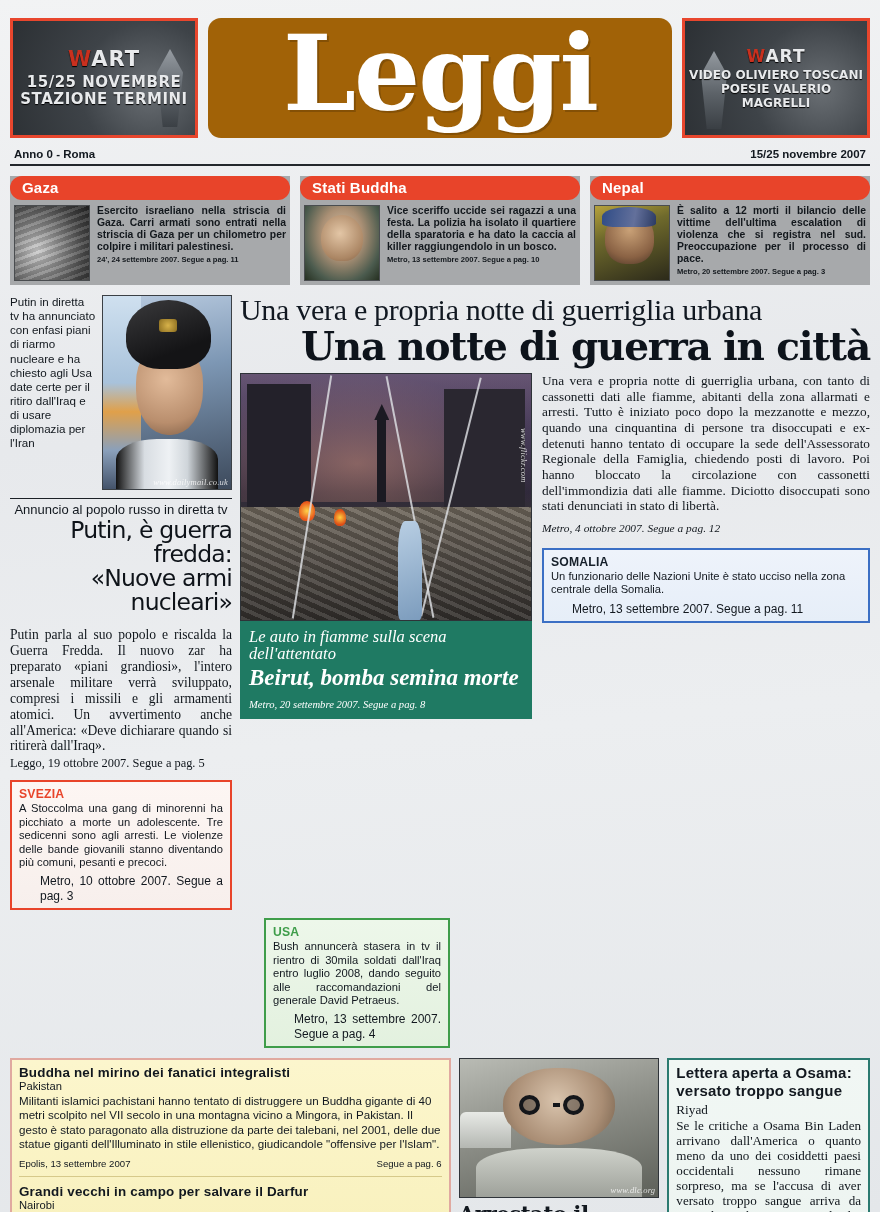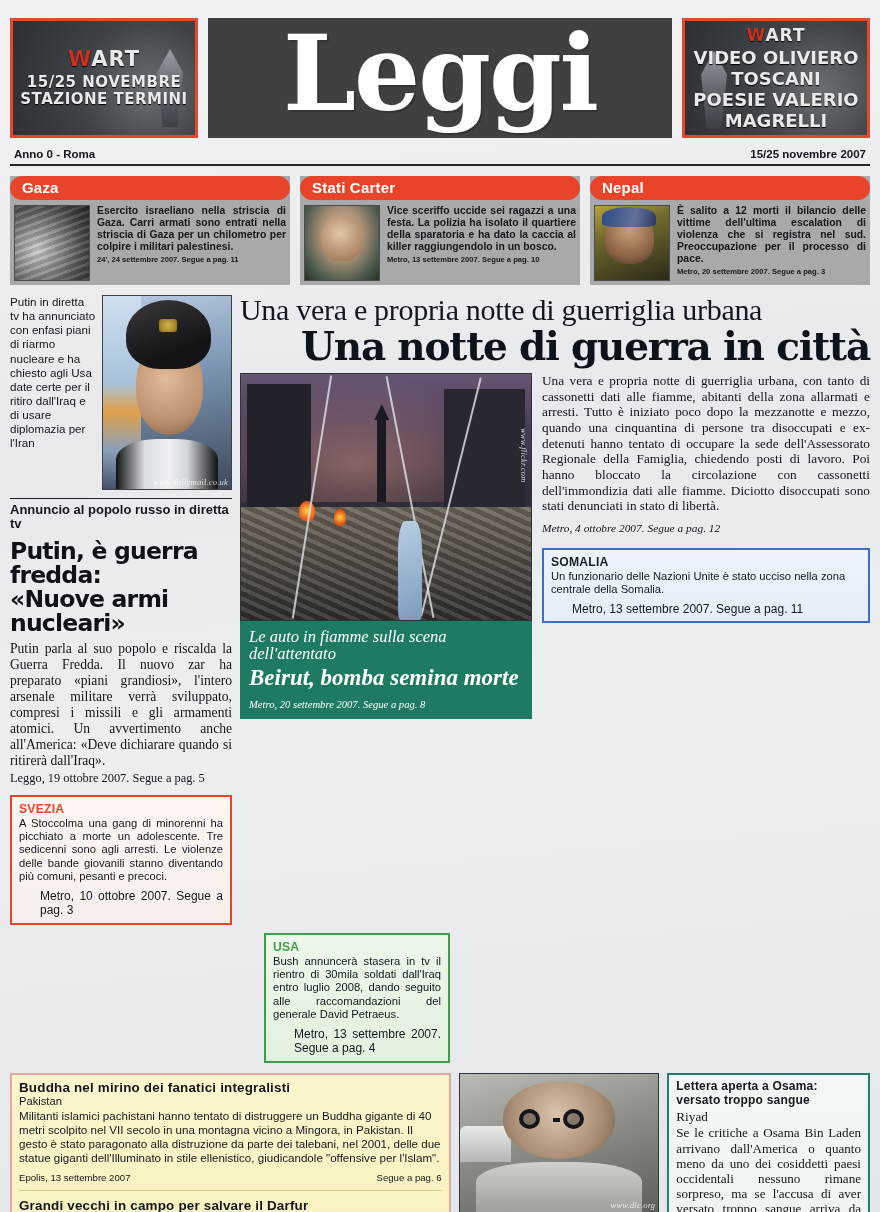--- a/index.html
+++ b/index.html
@@ -40,25 +40,26 @@
   .promo .stencil {
     position: relative; z-index:2; text-align:center; width: 100%;
     font-family: "DejaVu Sans", sans-serif; font-weight: 700;
     color: #e8eaec; letter-spacing: .5px; line-height: 1.18;
     text-shadow: 0 1px 1px #000;
   }
   .promo .wart { font-size: 21px; margin-bottom: 2px; letter-spacing: 1px; }
   .promo .wart .w { color:#c9301e; }
   .promo .l1, .promo .l2 { font-size: 15px; }
   .promo-right .wart { font-size: 17px; }
-  .promo-right .l1, .promo-right .l2 { font-size: 18px; letter-spacing: 0px; }
+  .promo-right .l1, .promo-right .l2 { font-size: 12px; letter-spacing: 0px; }
 
   .logo {
-    flex: 1; background: #404040; display:flex; align-items:center; justify-content:center;
+    flex: 1; background: #a16207; display:flex; align-items:center; justify-content:center;
     margin: 0 2px;
+    border-radius: 13px;
   }
   .logo-text {
     font-family: "DejaVu Serif", serif; font-weight: 700;
     color: #ffffff; font-size: 104px; line-height: .84;
     letter-spacing: -2px;
     text-shadow: 2px 2px 0 rgba(0,0,0,.18);
     padding-bottom: 8px;
   }
 
   .dateline {
@@ -124,24 +125,24 @@
     border-radius: 44% 44% 48% 48%; background: radial-gradient(circle at 45% 40%, #e2bb9a, #b98e6d 65%, #7d5d45); }
   .putin-photo .scarf { position:absolute; left:10%; bottom:0; width:80%; height:26%;
     background: linear-gradient(90deg, #111 0%, #d8dde2 28%, #eef1f4 52%, #cfd5da 70%, #111 100%);
     border-radius: 40% 40% 0 0; }
   .putin-photo .flag { position:absolute; left:0; top:0; width:30%; height:100%;
     background: linear-gradient(to bottom, #cfe0ef 0%, #a8c2db 45%, #e0a04a 60%, #8aa0bb 80%, #44536a 100%); }
   .wm { position:absolute; bottom:2px; right:3px; font-family:"Liberation Serif", serif;
     font-style:italic; font-size:8.5px; color:rgba(255,255,255,.78); letter-spacing:.2px; }
 
   .kicker-rule { border-top: 1.5px solid #1b2026; margin: 8px 0 4px 0; }
-  .kicker { font-size: 13px; font-weight: 700; line-height:1.1; margin-bottom: 8px; }
+  .kicker { font-size: 13px; font-weight: 400; line-height:1.1; margin-bottom: 2px; text-align: center; }
   .head-left {
-    font-family: "DejaVu Sans", sans-serif; font-weight: 700;
-    font-size: 23.5px; line-height: 1.02; letter-spacing: -.8px; color:#0e1319; margin-bottom: 6px;
+    font-family: "DejaVu Sans", sans-serif; font-weight: 400;
+    font-size: 23.5px; line-height: 1.02; letter-spacing: -.8px; color:#0e1319; margin-bottom: 12px; text-align: right;
   }
   .body-serif {
     font-family: "Liberation Serif", serif; font-size: 13.6px; line-height: 1.17;
     text-align: justify; color:#10161c;
   }
   .src-serif {
     font-family: "Liberation Serif", serif; font-size: 12.4px; color:#10161c; margin-top:2px;
   }
 
   
@@ -232,21 +233,21 @@
   .khmer-photo .gr { left:52%; }
   .khmer-photo .glassbridge { position:absolute; left:47%; top:32%; width:7px; height:4px; background:#14161a; }
   .khmer-photo .body2 { position:absolute; left:8%; bottom:0; width:84%; height:36%;
     border-radius: 40% 40% 0 0; background: linear-gradient(#cfd2cb, #9ea19a); }
   .khmer-photo .car { position:absolute; left:0; top:38%; width:26%; height:26%;
     background: linear-gradient(#e8eae6, #b4b7b2); border-radius: 6px 3px 0 0; }
 
   .khmer-head { font-family:"DejaVu Serif", serif; font-weight:700; font-size: 21.5px;
     line-height:1.0; letter-spacing:-.6px; margin-top: 6px; }
 
-  .osama h4 { font-size: 12px; line-height:1.12; }
+  .osama h4 { font-size: 15px; line-height:1.12; }
   .osama .city2 { font-family:"Liberation Serif", serif; font-size: 13.2px; margin: 2px 0 0 0; }
   .osama .body-serif { font-size: 13.1px; line-height:1.155; }
 </style>
 </head>
 <body>
 
 <div class="paper"></div>
 
 <div class="page">
 
@@ -289,21 +290,21 @@
             <div class="ph ph-gaza"></div>
           </div>
         <div class="brief-text">
           <p>Esercito israeliano nella striscia di Gaza. Carri armati sono entrati nella striscia di Gaza per un chilometro per colpire i militari palestinesi.</p>
           <p class="brief-src">24', 24 settembre 2007. Segue a pag. 11</p>
         </div>
       </div>
     </div>
 
     <div class="brief">
-      <span class="brief-tab">Stati Carter</span>
+      <span class="brief-tab">Stati Buddha</span>
       <div class="brief-body">
         <div class="brief-photo">
             <div class="ph ph-usa"></div>
           </div>
         <div class="brief-text">
           <p>Vice sceriffo uccide sei ragazzi a una festa. La polizia ha isolato il quartiere della sparatoria e ha dato la caccia al killer raggiungendolo in un bosco.</p>
           <p class="brief-src">Metro, 13 settembre 2007. Segue a pag. 10</p>
         </div>
       </div>
     </div>

